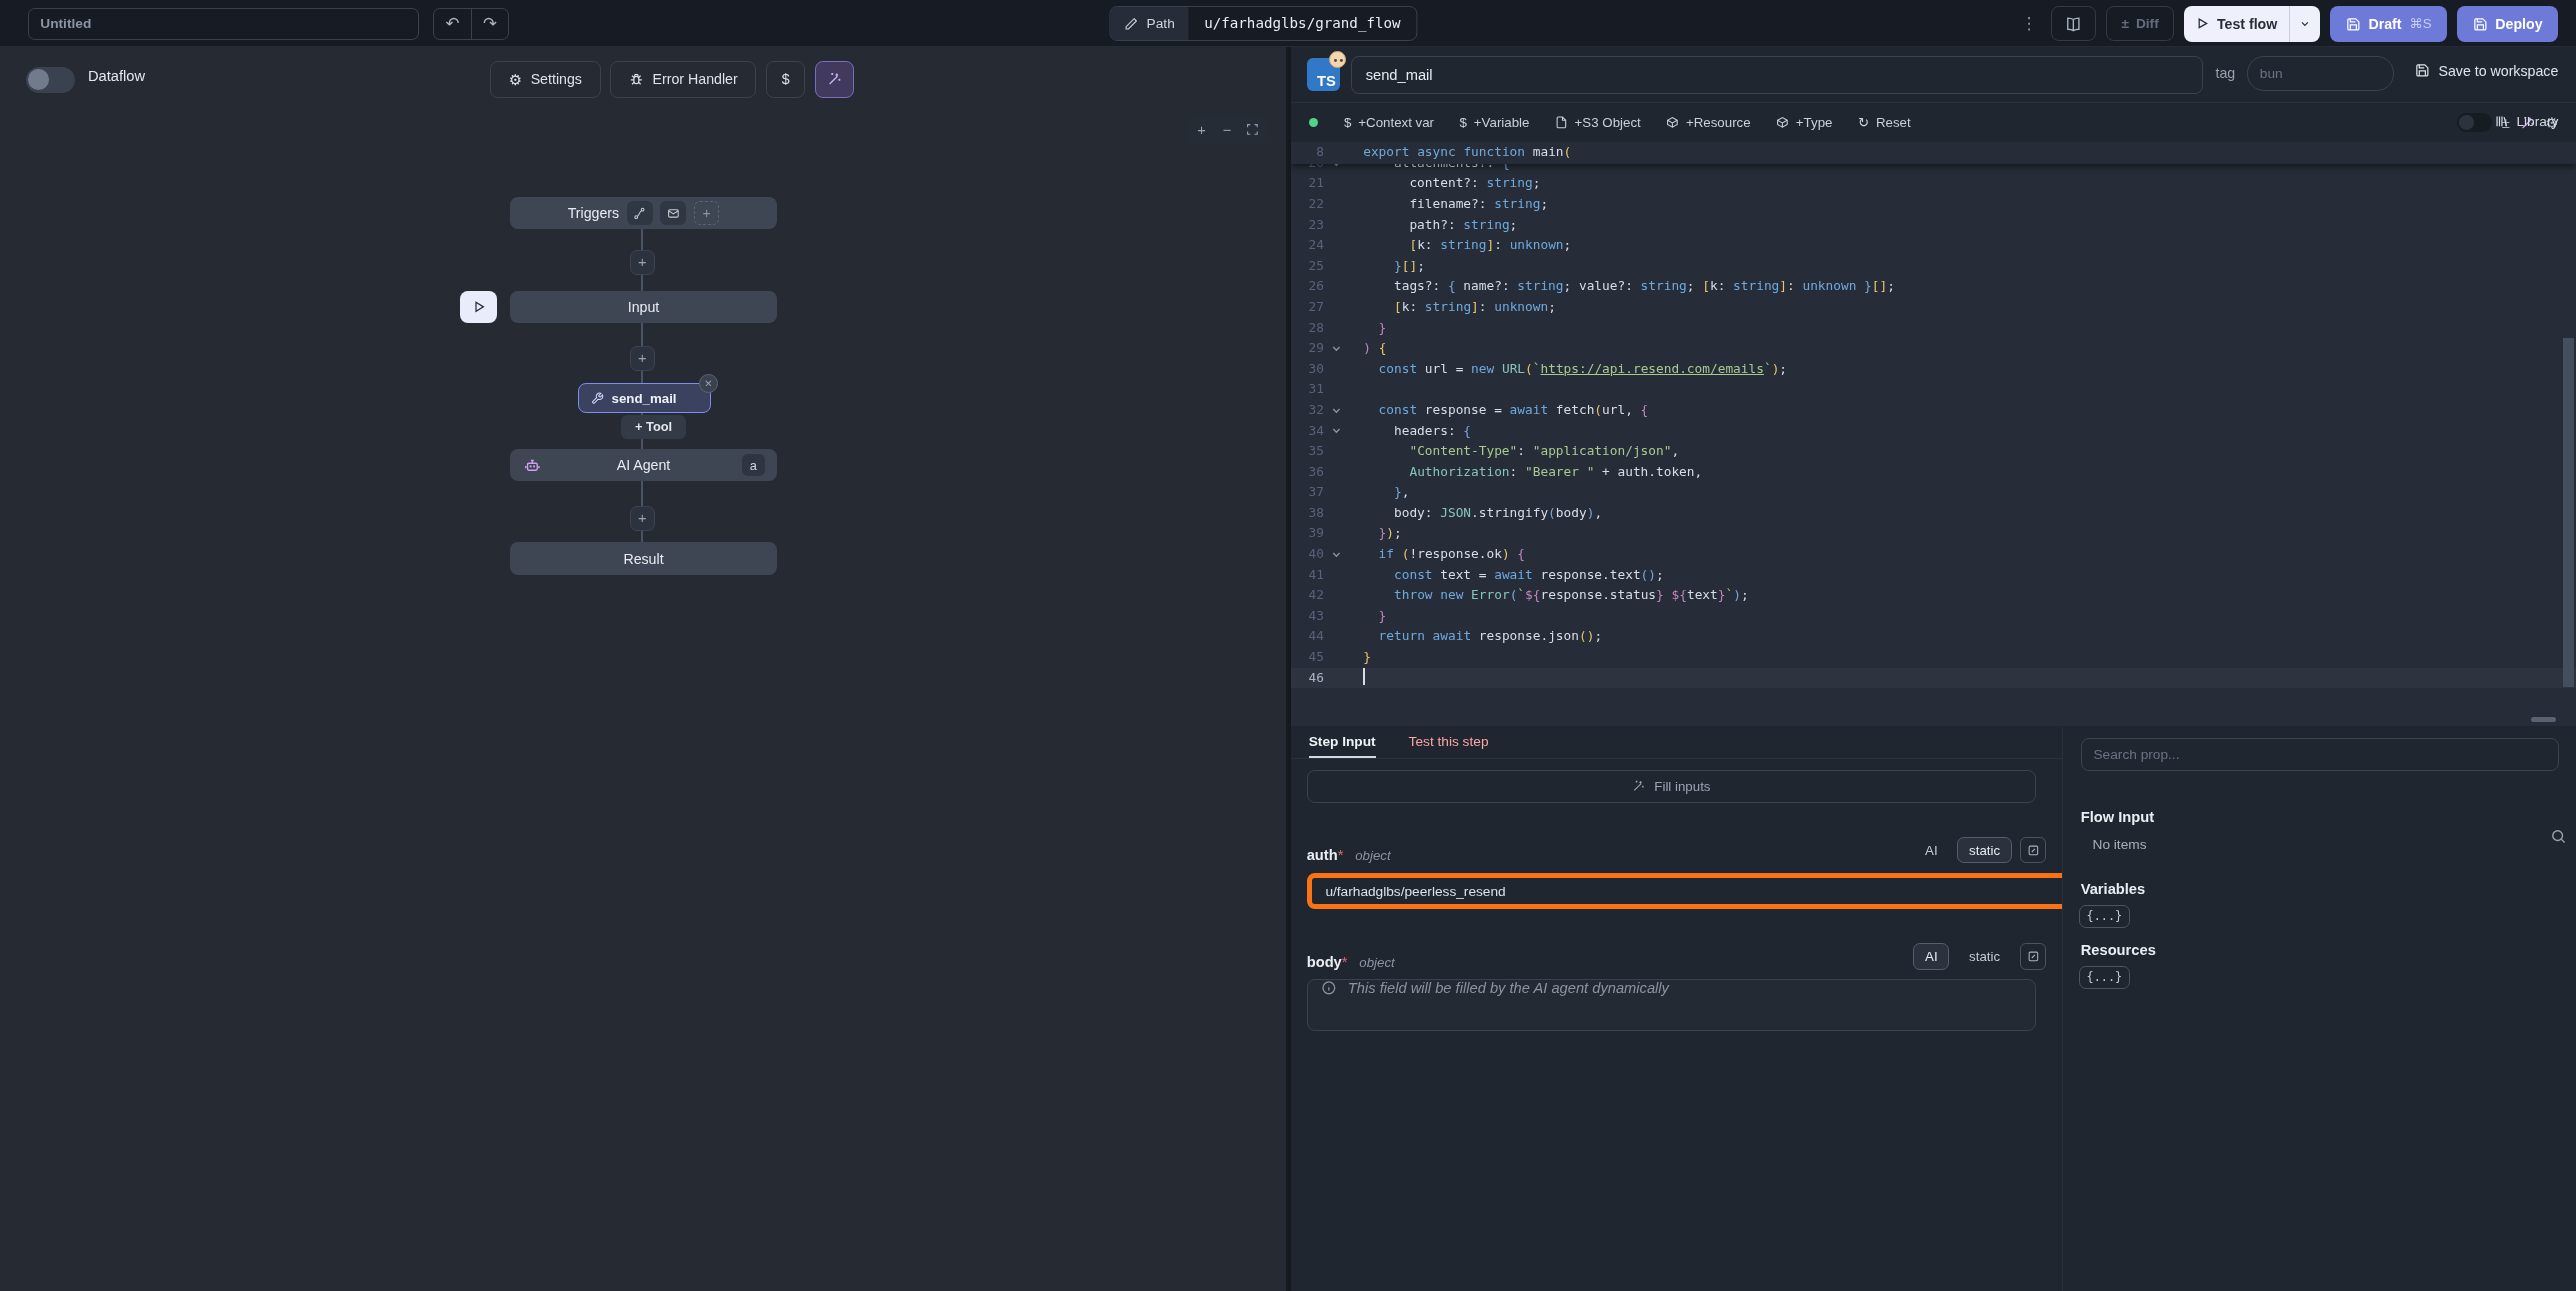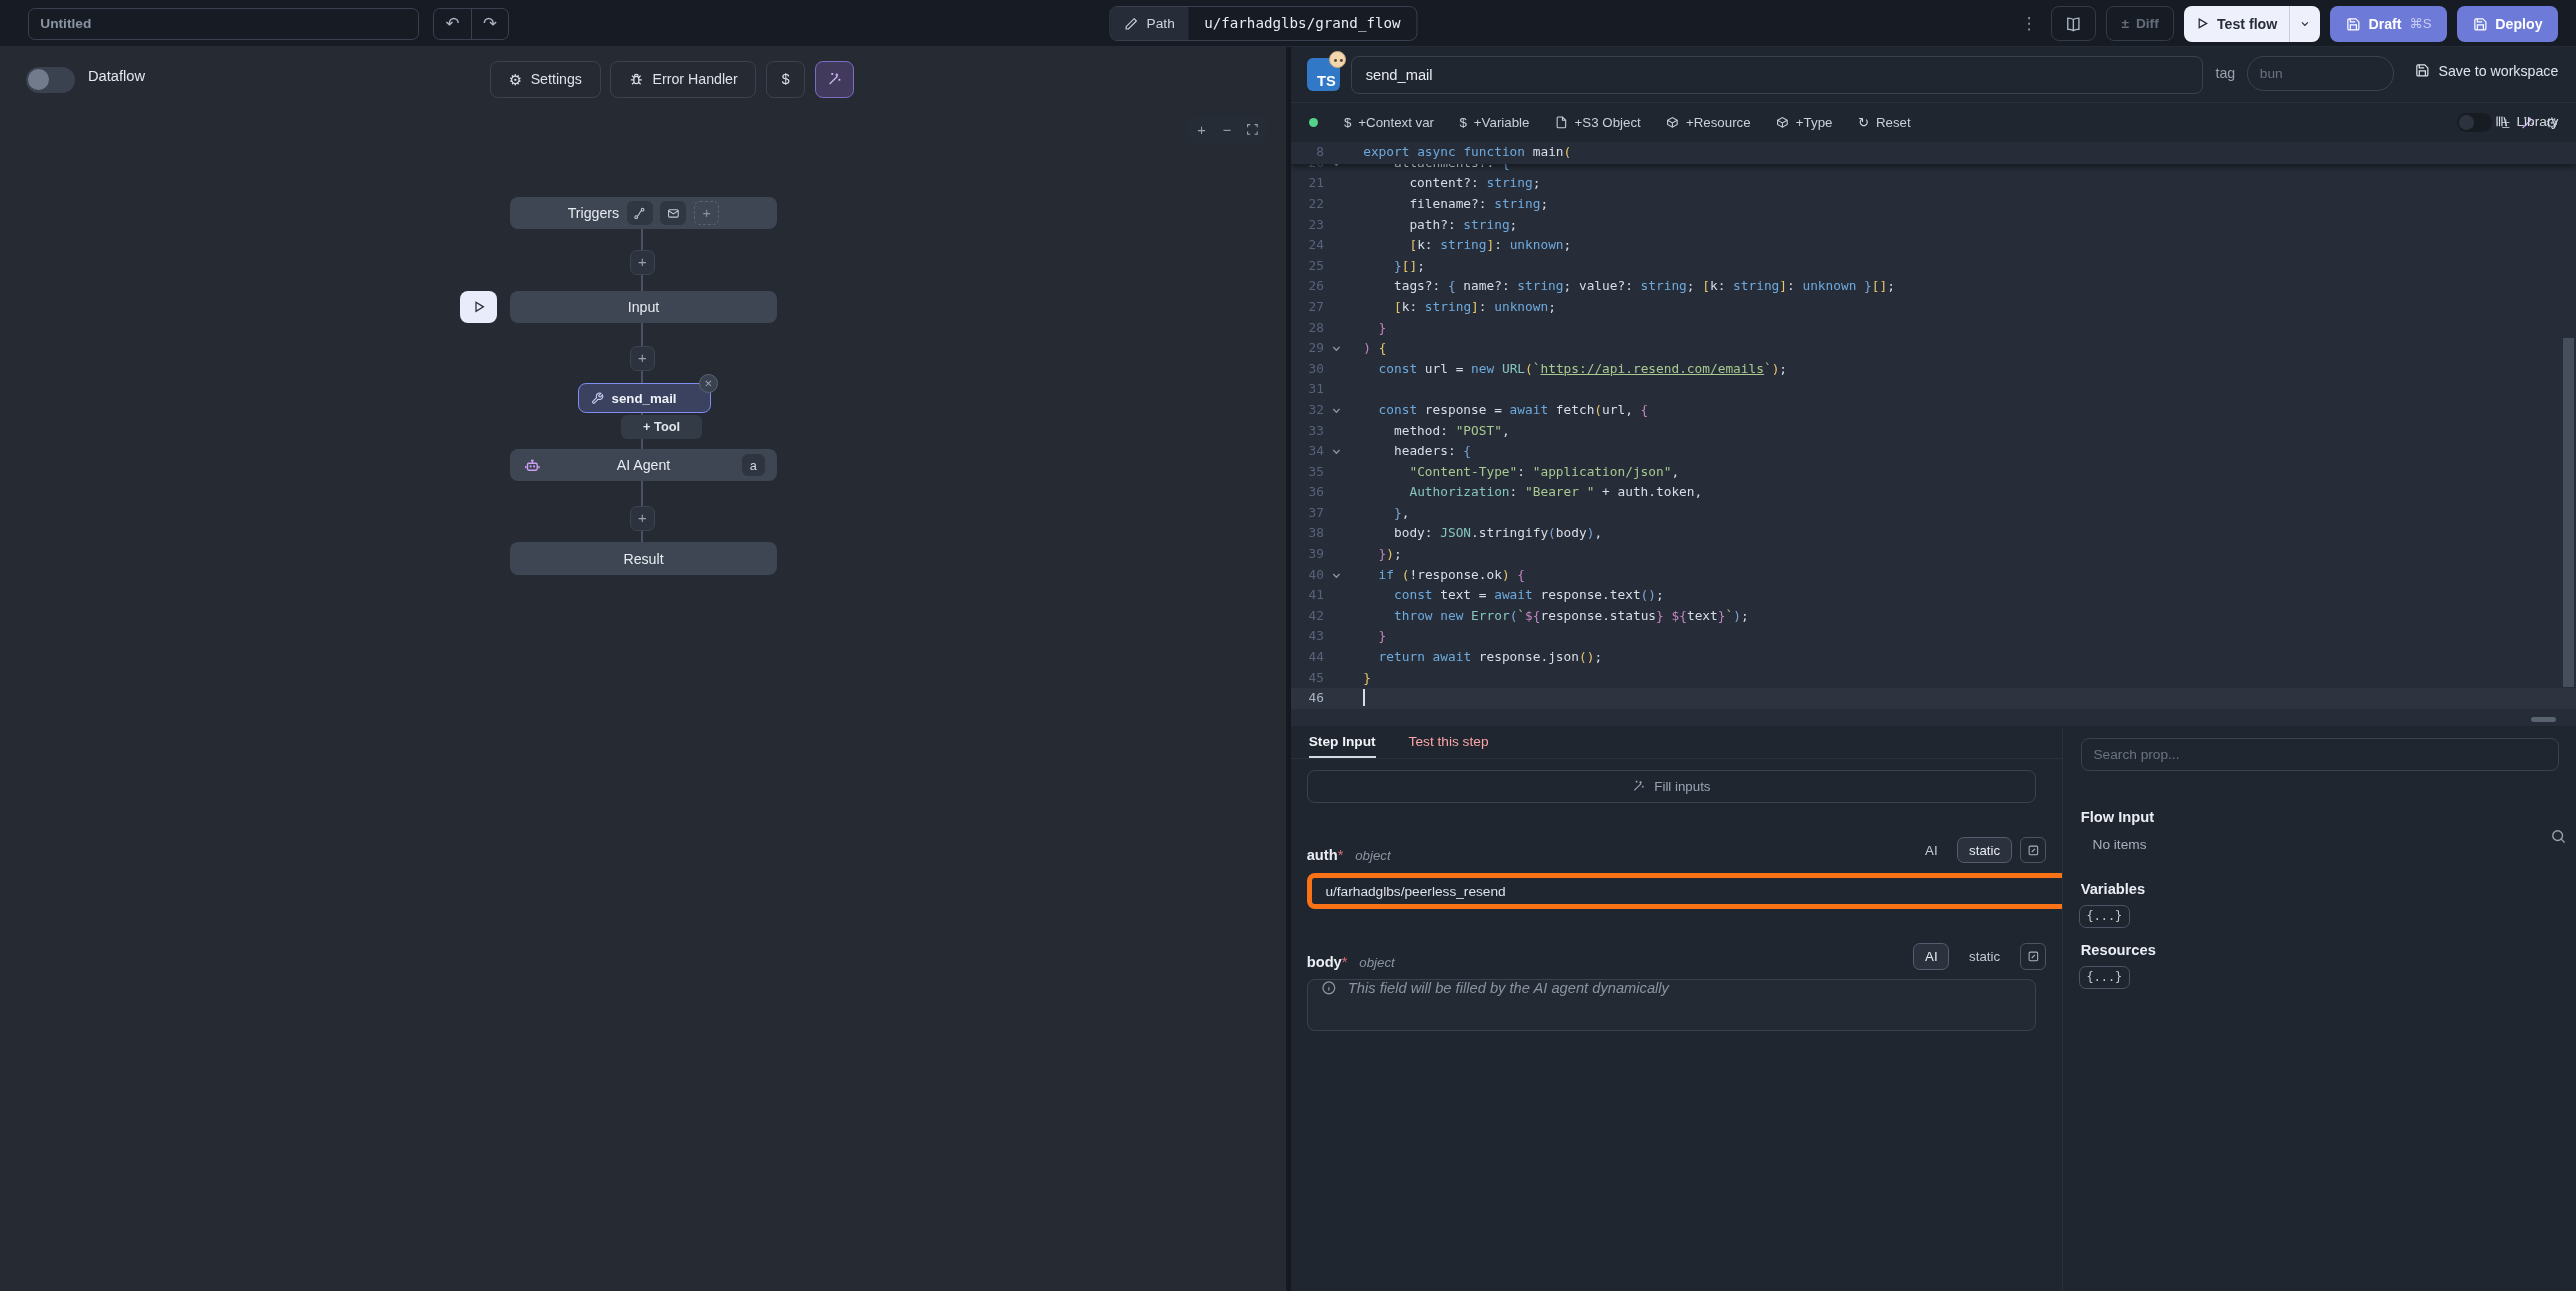--- a/index.html
+++ b/index.html
@@ -81,21 +81,21 @@
   .playbtn { position:absolute; left:460px; top:244px; width:37px; height:32px;
             background:#e9ecfa; border-radius:7.9px; display:flex; align-items:center;
             justify-content:center; color:#272e3a; font-size:14.7px; cursor:pointer; }
   .toolnode { position:absolute; left:578px; top:336px; width:133px; height:30px;
             background:#3a4260; border:1.5px solid #7d8df2; border-radius:7.9px;
             display:flex; align-items:center; gap:7.9px; padding:0 11.8px; color:#eef1f7;
             font-size:13.3px; font-weight:bold; cursor:pointer; }
   .tool-x { position:absolute; left:699px; top:327px; width:18.7px; height:18.7px;
             border-radius:50%; background:#3a4250; border:1px solid #5a6372; color:#9aa3b2;
             display:flex; align-items:center; justify-content:center; font-size:9.8px; cursor:pointer; }
-  .addtool { position:absolute; left:621px; top:368px; height:23.6px; padding:0 22px;
+  .addtool { position:absolute; left:621px; top:368px; height:23.6px; padding:0 14px;
             background:#333b47; border-radius:5.9px; color:#e2e6ec; font-size:12.8px;
             font-weight:bold; display:flex; align-items:center; cursor:pointer; }
   .ai-badge { position:absolute; right:11.8px; top:4.9px; width:23.6px; height:22.6px;
             background:#2e3541; border-radius:5.9px; color:#cfd6df; font-size:12.8px;
             display:flex; align-items:center; justify-content:center; }
 
   
   .rpanel { position:absolute; left:1291px; top:47px; width:1285px; height:1244px;
             background:#20262f; }
   .rp-head { position:absolute; left:0; top:0; width:100%; height:56px;
@@ -453,21 +453,20 @@
             <div class="eline"><span class="ln">27</span><span class="fold"></span><span class="code"><span class="tk-txt">    </span><span class="tk-b1">[</span><span class="tk-txt">k: </span><span class="tk-kw">string</span><span class="tk-b1">]</span><span class="tk-txt">: </span><span class="tk-kw">unknown</span><span class="tk-txt">;</span></span></div>
             <div class="eline"><span class="ln">28</span><span class="fold"></span><span class="code"><span class="tk-txt">  </span><span class="tk-b2">}</span></span></div>
             <div class="eline"><span class="ln">29</span><span class="fold"><svg width="10.8" height="10.8" viewBox="0 0 24 24" fill="none" stroke="#8b94a3" stroke-width="3">
                   <path d="M5 9l7 7 7-7"></path>
                 </svg></span><span class="code"><span class="tk-b2">)</span><span class="tk-txt"> </span><span class="tk-b1">{</span></span></div>
             <div class="eline"><span class="ln">30</span><span class="fold"></span><span class="code"><span class="tk-txt">  </span><span class="tk-kw">const</span><span class="tk-txt"> url = </span><span class="tk-kw">new</span><span class="tk-txt"> </span><span class="tk-type">URL</span><span class="tk-b1">(</span><span class="tk-str">`</span><span class="tk-strlink">https://api.resend.com/emails</span><span class="tk-str">`</span><span class="tk-b1">)</span><span class="tk-txt">;</span></span></div>
             <div class="eline"><span class="ln">31</span><span class="fold"></span><span class="code"></span></div>
             <div class="eline"><span class="ln">32</span><span class="fold"><svg width="10.8" height="10.8" viewBox="0 0 24 24" fill="none" stroke="#8b94a3" stroke-width="3">
                   <path d="M5 9l7 7 7-7"></path>
                 </svg></span><span class="code"><span class="tk-txt">  </span><span class="tk-kw">const</span><span class="tk-txt"> response = </span><span class="tk-kw">await</span><span class="tk-txt"> fetch</span><span class="tk-b1">(</span><span class="tk-txt">url, </span><span class="tk-b2">{</span></span></div>
-            <div class="eline"><span class="ln">33</span><span class="fold"></span><span class="code"><span class="tk-txt">    method: </span><span class="tk-str">"POST"</span><span class="tk-txt">,</span></span></div>
             <div class="eline"><span class="ln">34</span><span class="fold"><svg width="10.8" height="10.8" viewBox="0 0 24 24" fill="none" stroke="#8b94a3" stroke-width="3">
                   <path d="M5 9l7 7 7-7"></path>
                 </svg></span><span class="code"><span class="tk-txt">    headers: </span><span class="tk-b3">{</span></span></div>
             <div class="eline"><span class="ln">35</span><span class="fold"></span><span class="code"><span class="tk-txt">      </span><span class="tk-str">"Content-Type"</span><span class="tk-txt">: </span><span class="tk-str">"application/json"</span><span class="tk-txt">,</span></span></div>
             <div class="eline"><span class="ln">36</span><span class="fold"></span><span class="code"><span class="tk-txt">      </span><span class="tk-type">Authorization</span><span class="tk-txt">: </span><span class="tk-str">"Bearer "</span><span class="tk-txt"> + auth.token,</span></span></div>
             <div class="eline"><span class="ln">37</span><span class="fold"></span><span class="code"><span class="tk-txt">    </span><span class="tk-b3">}</span><span class="tk-txt">,</span></span></div>
             <div class="eline"><span class="ln">38</span><span class="fold"></span><span class="code"><span class="tk-txt">    body: </span><span class="tk-type">JSON</span><span class="tk-txt">.stringify</span><span class="tk-b3">(</span><span class="tk-txt">body</span><span class="tk-b3">)</span><span class="tk-txt">,</span></span></div>
             <div class="eline"><span class="ln">39</span><span class="fold"></span><span class="code"><span class="tk-txt">  </span><span class="tk-b2">}</span><span class="tk-b1">)</span><span class="tk-txt">;</span></span></div>
             <div class="eline"><span class="ln">40</span><span class="fold"><svg width="10.8" height="10.8" viewBox="0 0 24 24" fill="none" stroke="#8b94a3" stroke-width="3">
                   <path d="M5 9l7 7 7-7"></path>

